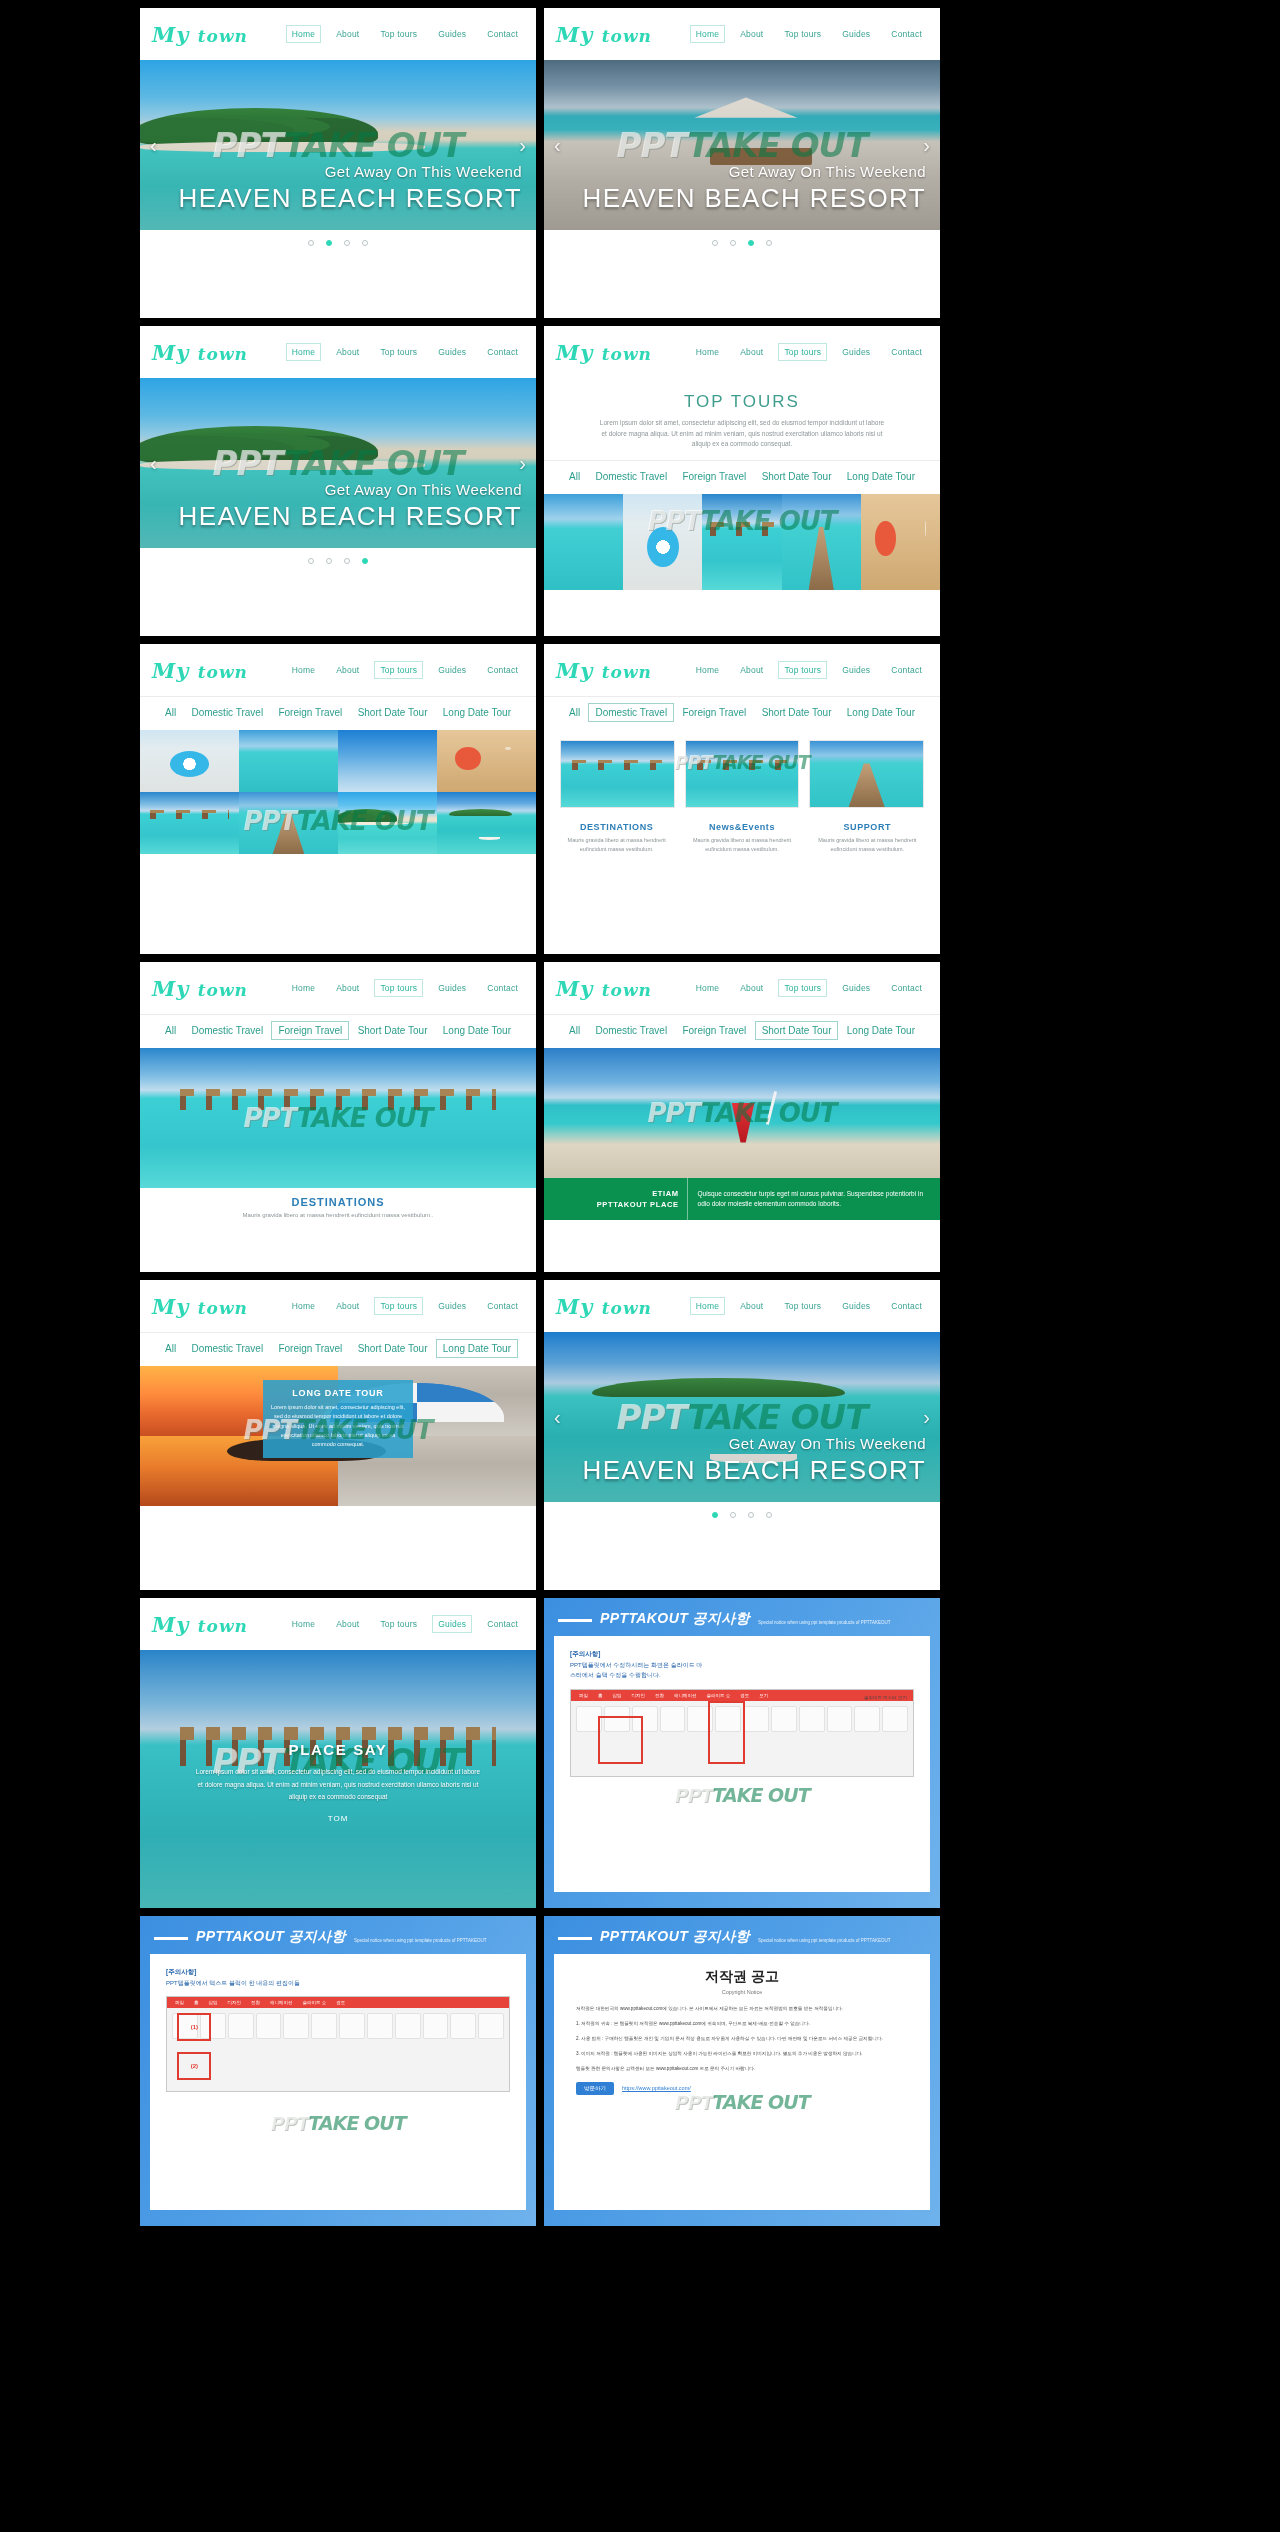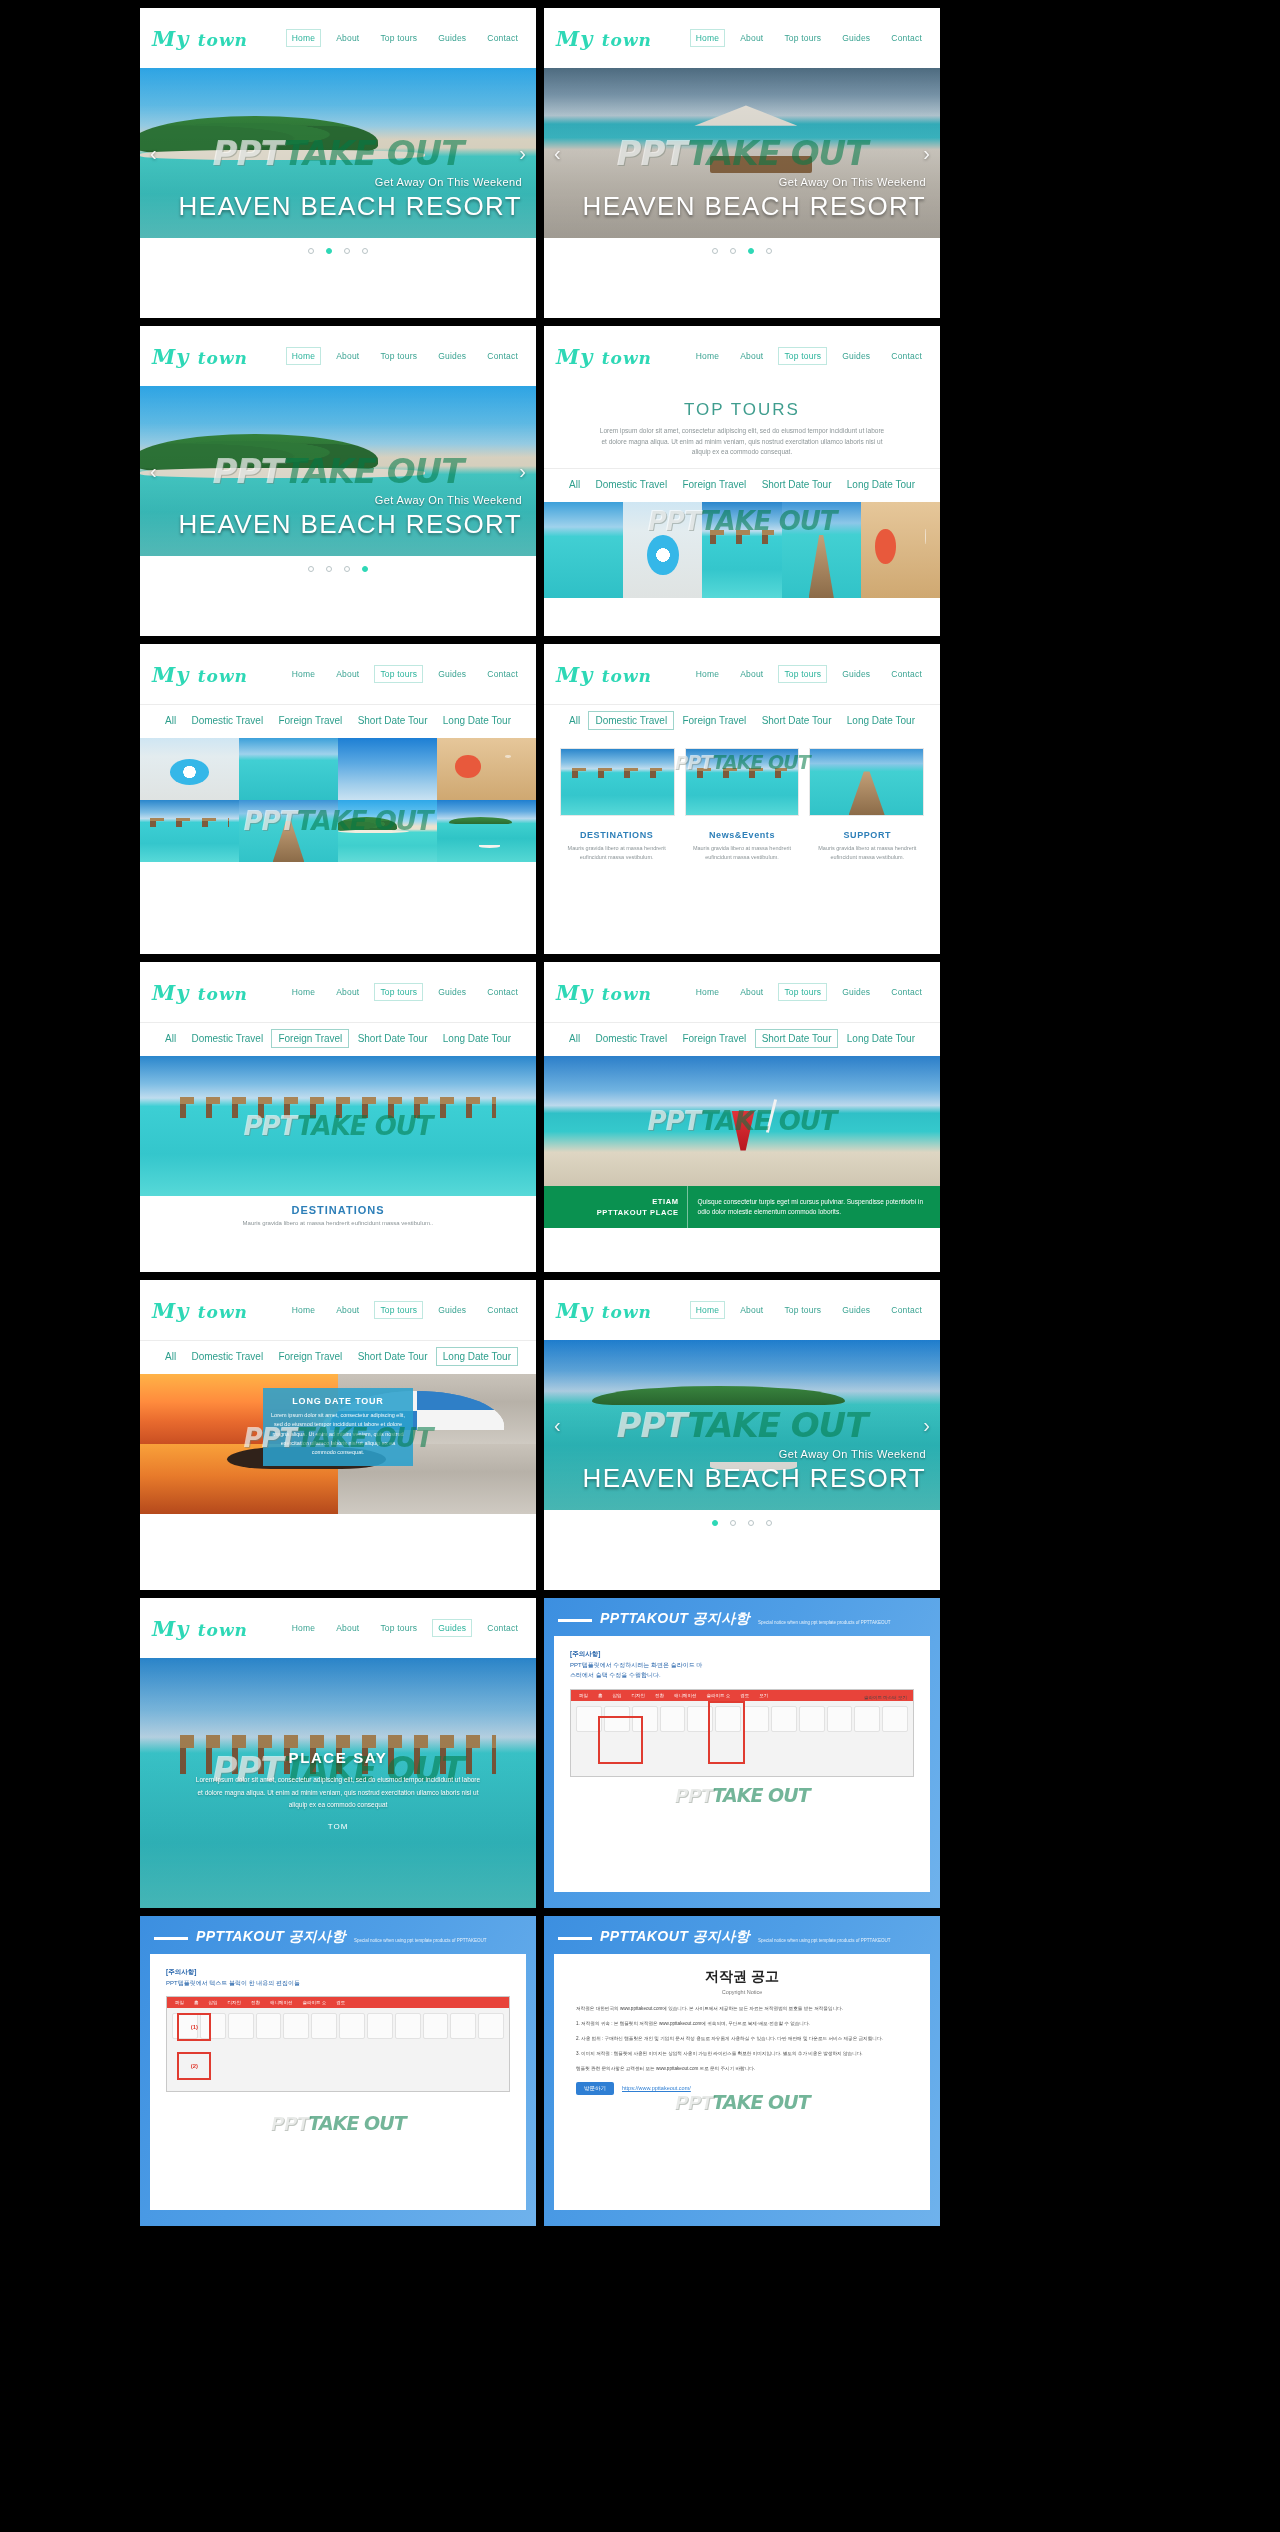--- a/index.html
+++ b/index.html
@@ -24,21 +24,21 @@
   }
   .slide {
     position: relative;
     background: #fff;
     overflow: hidden;
     width: 396px; height: 310px;
   }
 
   
   .site-head {
-    height: 60px;
+    height: 52px;
     background: #fff;
     display: flex; align-items: center;
     padding: 0 12px;
     position: relative; z-index: 5; gap: 6px;
   }
   .logo {
     font-family: "DejaVu Serif", serif;
     font-style: italic;
     font-weight: bold;
     font-size: 21px;
@@ -259,21 +259,21 @@
   .wm-lg  { font-size: 34px; }
   .wm-md  { font-size: 26px; }
   .wm-sm  { font-size: 19px; }
 
   
   .hero-copy {
     position:absolute; right:14px; bottom:16px;
     text-align:right; z-index:4;
   }
   .hero-kicker {
-    color:#fff; font-size:11px; letter-spacing:.4px;
+    color:#fff; font-size:15px; letter-spacing:.4px;
     text-shadow:0 1px 2px rgba(0,0,0,.45);
     margin-bottom:3px;
   }
   .hero-title {
     color:#fff; font-size:26px; letter-spacing:1.4px;
     text-shadow:0 2px 3px rgba(0,0,0,.4);
     white-space:nowrap;
   }
   .arrow {
     position:absolute; top:50%; transform:translateY(-50%);

